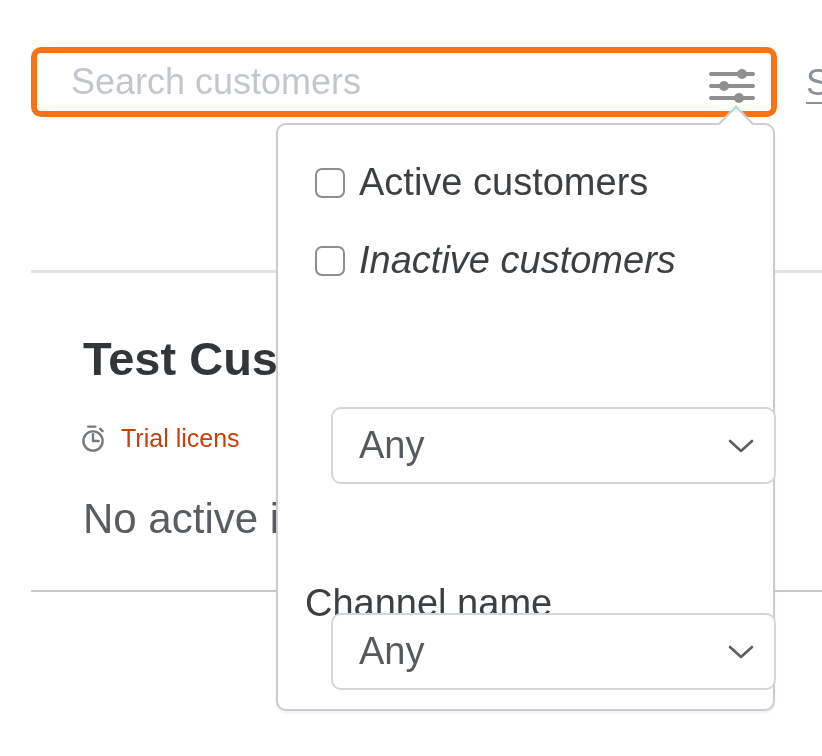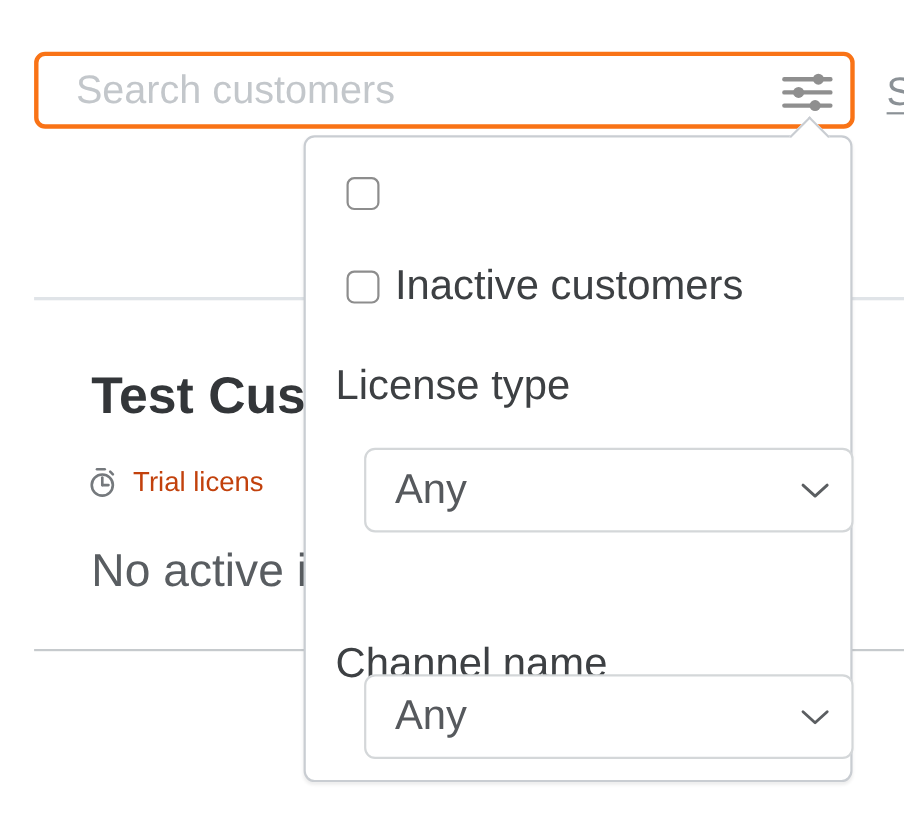--- a/index.html
+++ b/index.html
@@ -6,21 +6,21 @@
   body{
     width:822px;height:756px;position:relative;overflow:hidden;
     background:#ffffff;
     font-family:"Liberation Sans","DejaVu Sans",sans-serif;
     -webkit-font-smoothing:antialiased;
   }
 
   
   .search-box{
     position:absolute;left:31px;top:47px;width:746px;height:70px;
-    border:4px solid #f97316;border-radius:10px;background:#fff;
+    border:6px solid #f97316;border-radius:10px;background:#fff;
     box-sizing:border-box;z-index:1;
   }
   .search-box input{
     position:absolute;left:0;top:0;width:100%;height:100%;
     border:none;outline:none;background:transparent;
     font-family:inherit;font-size:36px;color:#444;
     padding:0 70px 0 34px;box-sizing:border-box;
   }
   .search-box input::placeholder{color:#c3c7cb;opacity:1;}
   .filter-btn{
@@ -65,21 +65,21 @@
     position:absolute;left:723px;top:111px;width:26px;height:26px;
     background:#fff;border-style:solid;border-color:#c9cdd2;
     border-width:2px 0 0 2px;transform:rotate(45deg);
     box-sizing:border-box;z-index:30;
   }
   .cb-row{
     position:absolute;left:37px;display:flex;align-items:center;gap:14px;
     cursor:pointer;white-space:nowrap;
   }
   .cb-row.row1{top:36px;}
-  .cb-row.row2{top:114px;}
+  .cb-row.row2{top:114px;font-style:italic;}
   .checkbox{
     width:30px;height:30px;box-sizing:border-box;flex:0 0 auto;
     border:2.5px solid #8d8d8d;border-radius:7px;background:#fff;
   }
   .cb-label{font-size:38px;color:#3d4043;}
   .field-label{
     position:absolute;left:27px;font-size:38px;color:#3d4043;
     line-height:40px;white-space:nowrap;
   }
   .field-label.l1{top:206px;}
@@ -131,27 +131,27 @@
       </svg>
     </span>
   </button>
 </div>
 
 <span class="partial-link">S</span>
 
 <div class="popover">
   <label class="cb-row row1">
     <span class="checkbox"></span>
+    <span class="cb-label">Active customers</span>
   </label>
   <label class="cb-row row2">
     <span class="checkbox"></span>
     <span class="cb-label">Inactive customers</span>
   </label>
 
-  <div class="field-label l1">License type</div>
   <div class="select s1">
     <span class="value">Any</span>
     <span class="chev">
       <svg width="26" height="14" viewBox="0 0 26 14" fill="none">
         <path d="M2 2 L 13 12 L 24 2" stroke="#5b5e61" stroke-width="2.6" stroke-linecap="round" stroke-linejoin="round"></path>
       </svg>
     </span>
   </div>
 
   <div class="field-label l2">Channel name</div>

